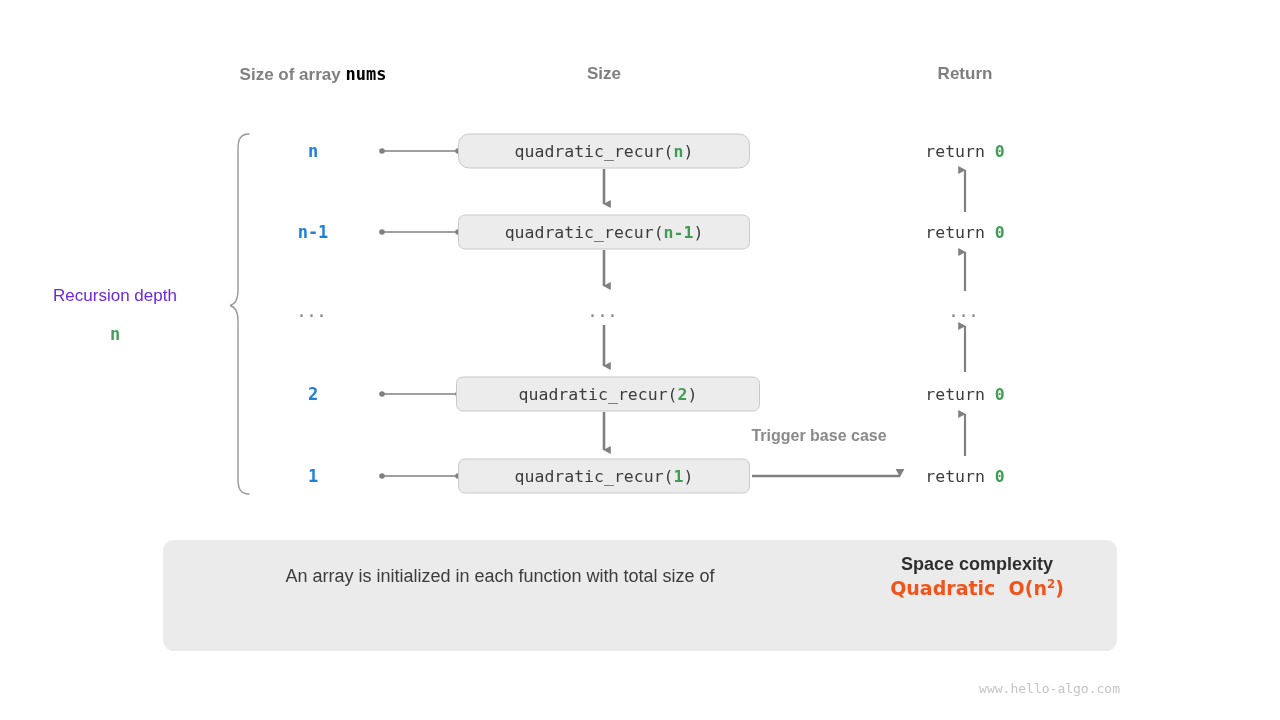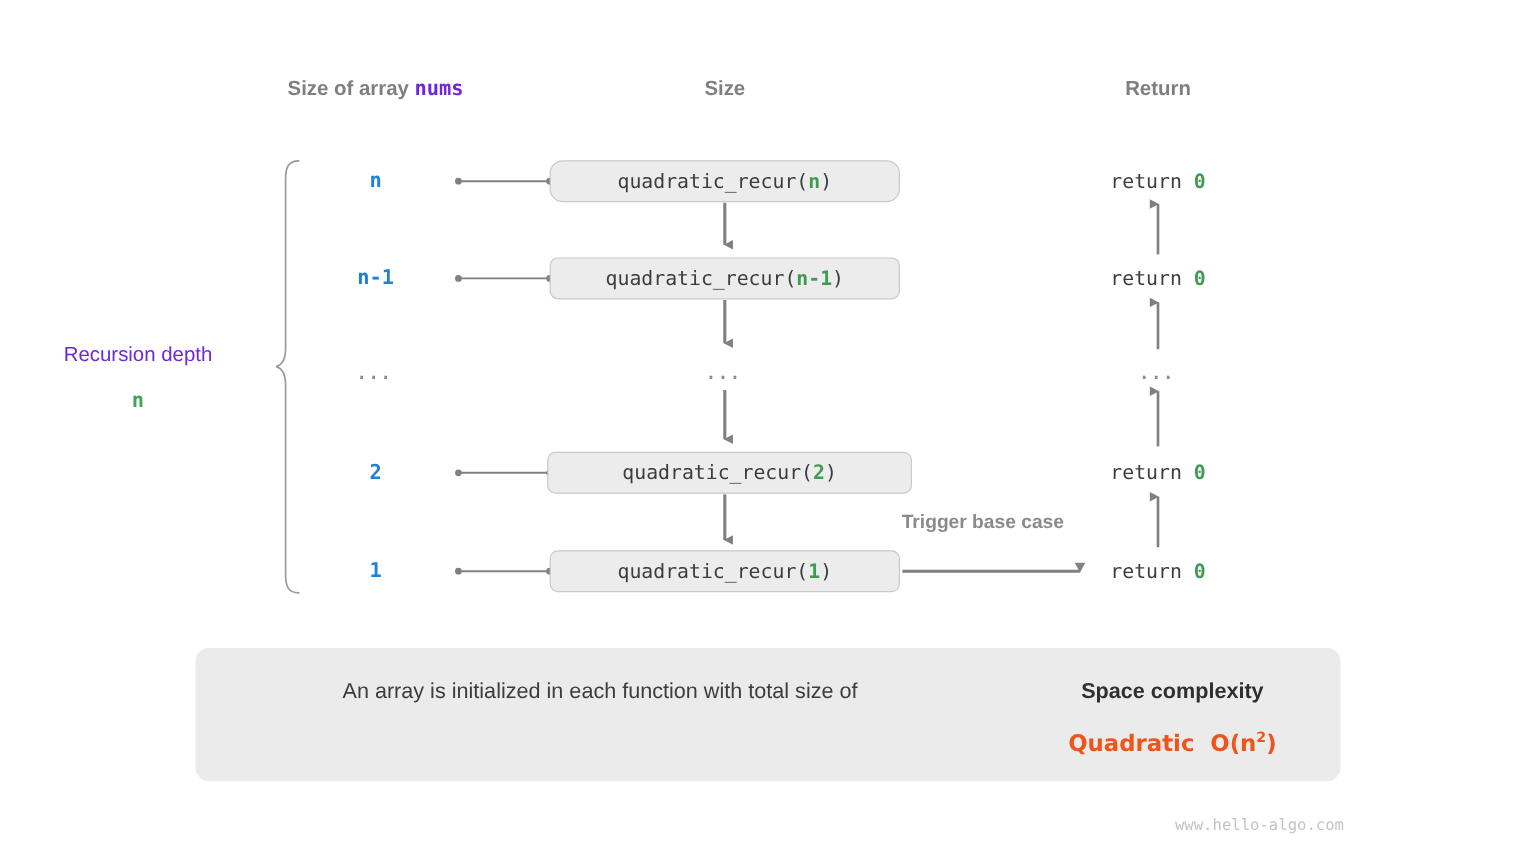--- a/index.html
+++ b/index.html
@@ -28,21 +28,21 @@
     font-family: "Liberation Sans", sans-serif;
     font-size: 17px;
     font-weight: bold;
     color: #7f7f7f;
     text-align: center;
     white-space: nowrap;
     transform: translateX(-50%);
   }
   .col-header .accent-blue {
     font-family: "DejaVu Sans Mono", monospace;
-    color: #6d28d9;
+    color: #000000;
     font-weight: bold;
   }
 
   
   .depth-label {
     font-family: "Liberation Sans", sans-serif;
     font-size: 17px;
     color: #6d28d9;
     text-align: center;
     white-space: nowrap;
@@ -276,19 +276,19 @@
   <div class="abs call-box" style="left:604px; top:476px; width:292px;"><span>quadratic_recur(</span><span class="arg">1</span><span>)</span></div>
   <div class="abs ret" style="left:965px; top:476px;"><span>return </span><span class="zero">0</span></div>
 
   <div class="abs note" style="left:819px; top:427px;">Trigger base case</div>
 
   <div class="abs panel" style="left:163px; top:540px; width:954px; height:111px;"></div>
 
   <div class="abs panel-text" style="left:500px; top:576px;">An array is initialized in each function with total size of</div>
 
 
-  <div class="abs panel-title" style="left:977px; top:576px;">Space complexity</div>
-
-  <div class="abs panel-result" style="left:977px; top:619px;"><span>Quadratic</span>&nbsp;&nbsp;<span>O(n</span><sup>2</sup><span>)</span></div>
+  <div class="abs panel-title" style="left:977px; top:564px;">Space complexity</div>
+
+  <div class="abs panel-result" style="left:977px; top:588px;"><span>Quadratic</span>&nbsp;&nbsp;<span>O(n</span><sup>2</sup><span>)</span></div>
 
   <div class="abs watermark" style="left:920px; top:681px; width:200px;">www.hello-algo.com</div>
 
 </div>
 
 </body></html>

